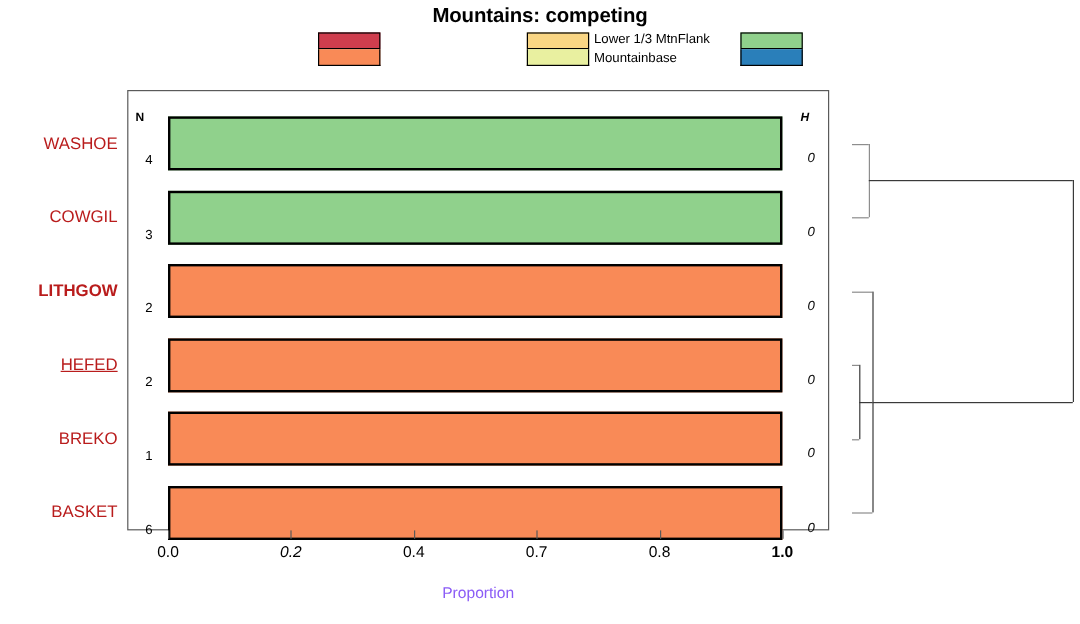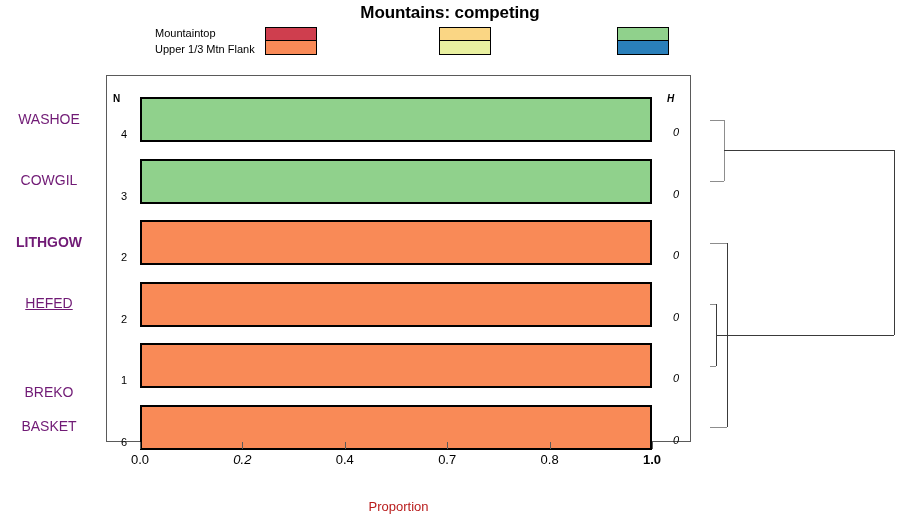--- a/index.html
+++ b/index.html
@@ -82,23 +82,23 @@
     height: 367px;
     border: 1px solid #5a5a5a;
     box-sizing: border-box;
   }
 
   
   .cat-label {
     position: absolute;
     left: 0px;
     width: 98px;
-    text-align: center;
+    text-align: right;
     font-size: 14px;
-    color: #701a75;
+    color: #b91c1c;
     white-space: nowrap;
   }
 
   
   .col-head {
     position: absolute;
     font-size: 10px;
     font-weight: bold;
     color: #000;
   }
@@ -141,22 +141,21 @@
     font-size: 13px;
     color: #000;
   }
   #x-axis-title {
     position: absolute;
     left: 0;
     top: 44px;
     width: 797px;
     text-align: center;
     font-size: 13px;
-    color: #b91c1c;
-    margin-top: 13px;
+    color: #8b5cf6;
   }
 
   
   #dendrogram {
     position: absolute;
     left: 691px;
     top: 75px;
     width: 209px;
     height: 367px;
   }
@@ -173,52 +172,52 @@
   .dg-h.dark, .dg-v.dark { background: #3a3a3a; }
 </style>
 </head>
 <body>
 
 <div id="chart-title">Mountains: competing</div>
 
 <div id="legend">
 
   <div class="legend-col col0">
-    <div class="legend-labels">
-      <div>Mountaintop</div>
-      <div>Upper 1/3 Mtn Flank</div>
-    </div>
     <div class="legend-swatches">
       <span class="swatch" style="background: rgb(207, 62, 78);"></span>
       <span class="swatch" style="background: rgb(249, 138, 87);"></span>
     </div>
   </div>
 
   <div class="legend-col col1">
     <div class="legend-swatches">
       <span class="swatch" style="background: rgb(250, 214, 132);"></span>
       <span class="swatch" style="background: rgb(233, 240, 160);"></span>
     </div>
   </div>
 
   <div class="legend-col col2">
+    <div class="legend-labels">
+      <div>Lower 1/3 MtnFlank</div>
+      <div>Mountainbase</div>
+    </div>
     <div class="legend-swatches">
       <span class="swatch" style="background: rgb(144, 209, 140);"></span>
       <span class="swatch" style="background: rgb(42, 127, 186);"></span>
     </div>
   </div>
 
 </div>
 
 <div id="cat-labels">
     <div class="cat-label" style="top: 110.5px;">WASHOE</div>
     <div class="cat-label" style="top: 172px;">COWGIL</div>
     <div class="cat-label" style="top: 233.5px; font-weight: bold;">LITHGOW</div>
     <div class="cat-label" style="top: 295px; text-decoration: underline;">HEFED</div>
-    <div class="cat-label" style="top: 356.5px; margin-top: 27px;">BREKO</div>
+    <div class="cat-label" style="top: 356.5px;">BREKO</div>
     <div class="cat-label" style="top: 418px;">BASKET</div>
   </div>
 
 <div id="plot-panel"></div>
 
 <div class="col-head" id="n-head">N</div>
 <div class="col-head" id="h-head">H</div>
 
 <div id="bars-layer">
     <div class="bar" style="top: 97px; width: 512px; background: rgb(144, 209, 140);"></div>

